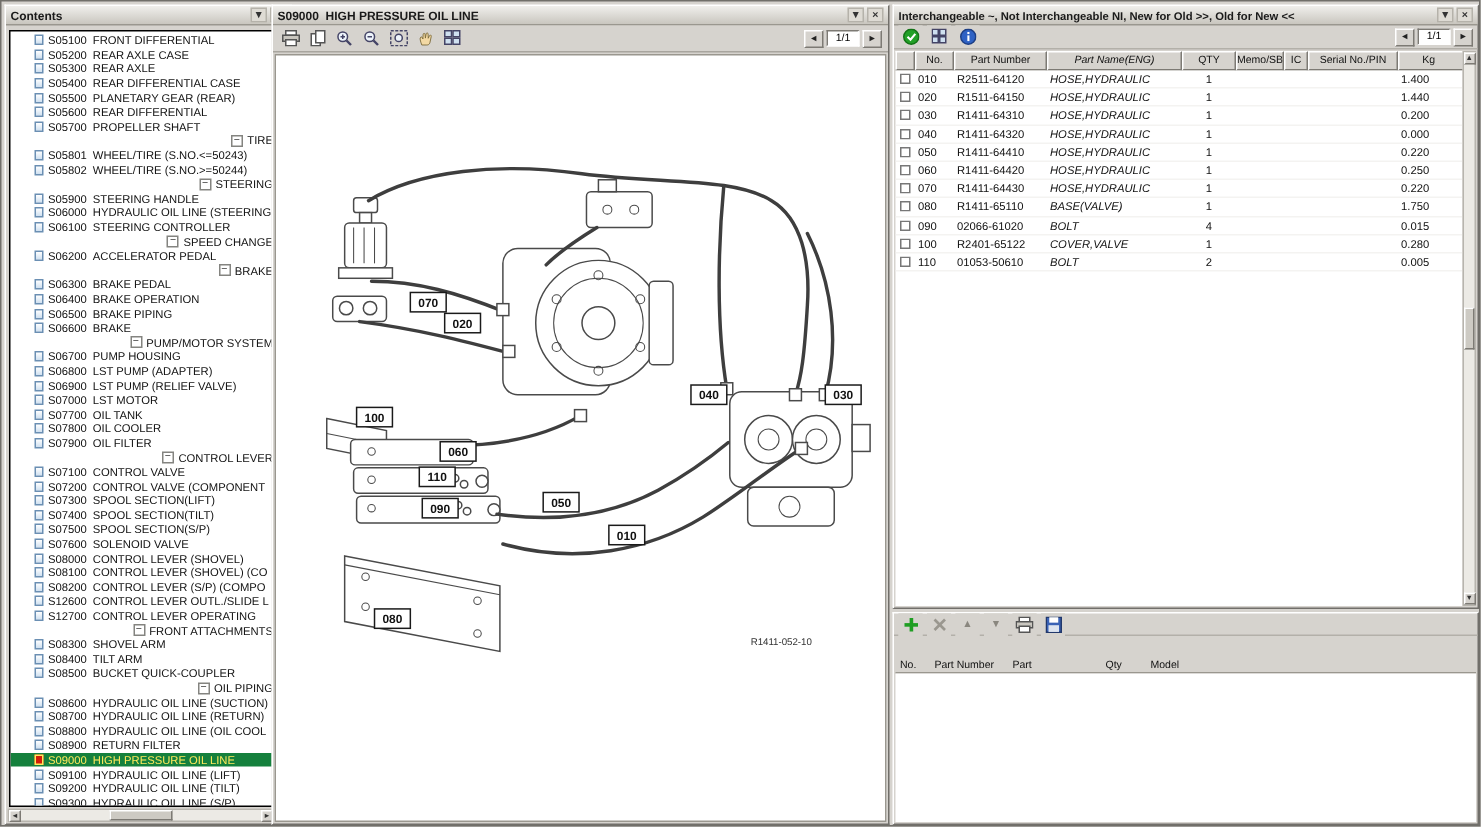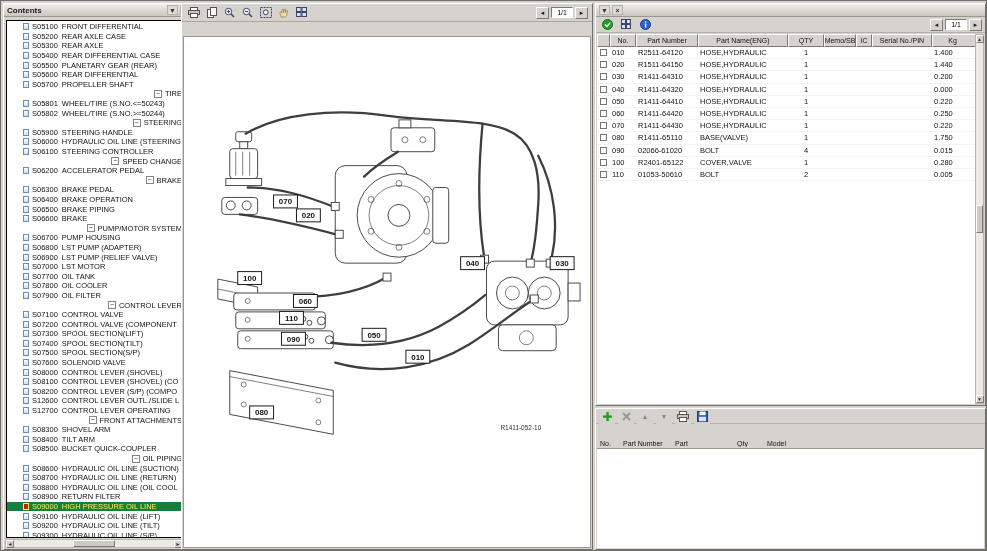--- a/index.html
+++ b/index.html
@@ -58,21 +58,21 @@
   .parts-toolbar { height:16px; display:flex; align-items:center; gap:3px; padding:0 3px; border-bottom:1px solid #b3b0a9; }
   .parts-head { position:absolute; left:1px; right:10px; top:30px; height:13px; display:flex; }
   .hcell { border:1px solid; border-color:#fff #7d7a74 #7d7a74 #fff; background:#d6d3ce; font-size:7px; color:#111;
            display:flex; align-items:center; justify-content:center; overflow:hidden; white-space:nowrap; }
   .parts-body { position:absolute; left:1px; right:10px; top:43px; bottom:1px; background:#fff; overflow:hidden; }
   .prow { display:flex; height:12.2px; align-items:center; font-size:7.5px; color:#111; border-bottom:1px solid #f4f3f1; }
   .pcell { overflow:hidden; white-space:nowrap; padding:0 2px; }
   .w-cb   { flex:0 0 13px; display:flex; justify-content:center; padding:0; }
   .w-no   { flex:0 0 26px; }
   .w-pn   { flex:0 0 62px; }
-  .w-name { flex:0 0 90px; }
+  .w-name { flex:0 0 90px;font-style:italic; }
   .w-qty  { flex:0 0 36px; text-align:center; }
   .w-memo { flex:0 0 32px; }
   .w-ic   { flex:0 0 16px; }
   .w-ser  { flex:0 0 60px; }
   .w-kg   { flex:0 0 45px; text-align:left; padding-right:4px; }
   .cbx { width:7px; height:7px; border:1px solid #777; background:#fff; }
   .pvscroll { position:absolute; right:1px; top:30px; bottom:1px; width:9px; background:#eceae5; border:1px solid #b7b4ad;
               display:flex; flex-direction:column; align-items:center; justify-content:space-between; }
 
   
@@ -368,20 +368,27 @@
       <span class="sbtn">▼</span>
     </div>
     <div class="hscroll">
       <span class="sbtn">◄</span>
       <span class="hthumb"></span>
       <span class="sbtn">►</span>
     </div>
   </div>
 
   <div class="panel" style="left:180px; top:2px; width:412px; height:547px;">
+    <div class="ptitle">
+      <span>S09000  HIGH PRESSURE OIL LINE</span>
+      <span class="ticons">
+        <span class="ticon">▼</span>
+        <span class="ticon">×</span>
+      </span>
+    </div>
     <div class="dtoolbar">
       <span class="tbtn">
         <svg width="12" height="11" viewBox="0 0 12 11">
             <rect x="2.5" y="0.5" width="7" height="3" fill="#fff" stroke="#555"></rect>
             <rect x="0.5" y="3.5" width="11" height="4" fill="#c9c6bf" stroke="#555"></rect>
             <rect x="2.5" y="6.5" width="7" height="4" fill="#fff" stroke="#555"></rect>
           </svg>
       </span>
       <span class="tbtn">
         <svg width="12" height="11" viewBox="0 0 12 11">
@@ -556,20 +563,21 @@
           <g>
             <rect x="223" y="313.5" width="24" height="13" class="cobox"></rect>
             <text x="235" y="323" class="cotext">010</text>
           </g>
         </svg>
     </div>
   </div>
 
   <div class="panel" style="left:594px; top:2px; width:391px; height:403px;">
     <div class="ptitle" style="font-size:7.5px;">
+      <span>Interchangeable ~, Not Interchangeable NI, New for Old &gt;&gt;, Old for New &lt;&lt;</span>
       <span class="ticons">
         <span class="ticon">▼</span>
         <span class="ticon">×</span>
       </span>
     </div>
     <div class="parts-toolbar">
       <span class="tbtn">
         <svg width="11" height="11" viewBox="0 0 11 11">
             <circle cx="5.5" cy="5.5" r="5" fill="#22a027" stroke="#147317"></circle>
             <path d="M3 5.5 L5 7.5 L8.2 3.6" fill="none" stroke="#fff" stroke-width="1.4"></path>

